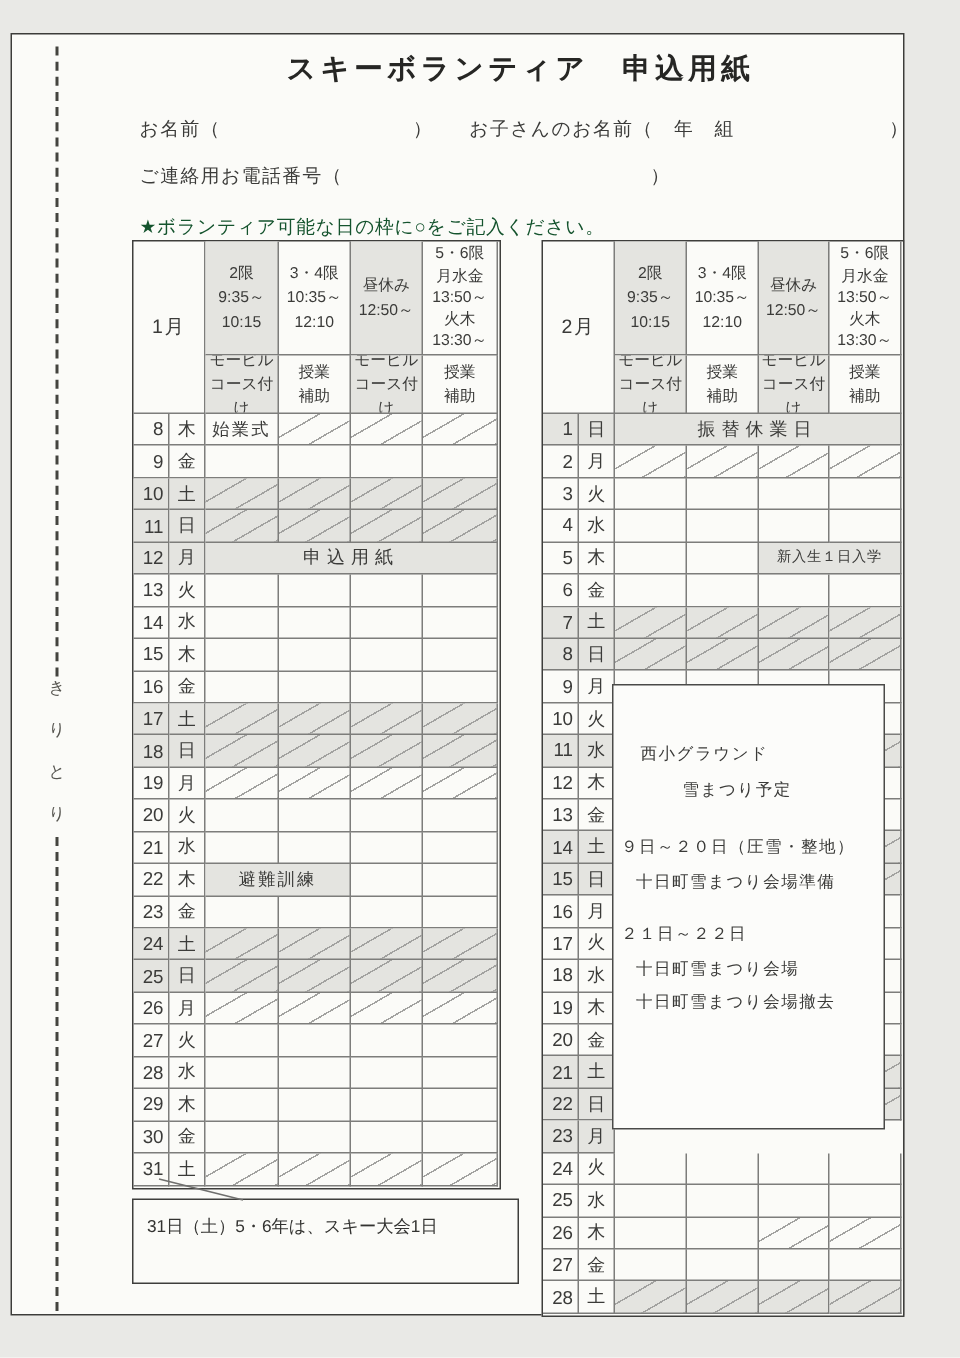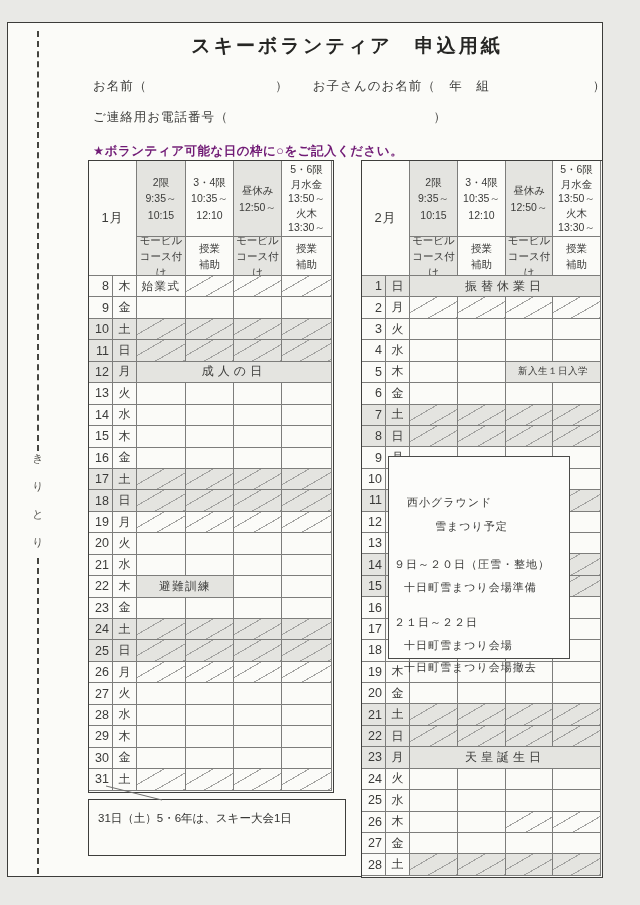--- a/index.html
+++ b/index.html
@@ -16,21 +16,21 @@
     border:1.5px solid #3c3c3a;
   }
   
   .cutdash{position:absolute;left:29px;width:0;border-left:2px dashed #44443f;}
   .cutchar{position:absolute;left:30px;transform:translateX(-50%);font-size:11px;color:#55544f;}
   
   #title{position:absolute;left:84px;right:0;top:10px;text-align:center;
     font-size:19px;font-weight:bold;letter-spacing:3px;color:#262624;}
   .formline{position:absolute;left:85px;font-size:12.5px;letter-spacing:1px;white-space:nowrap;color:#35353}
   .gap{display:inline-block;height:2px;vertical-align:baseline;}
-  #instruction{position:absolute;left:85px;top:120px;font-size:12.5px;font-weight:bold;letter-spacing:0.5px;color:#701a75;}
+  #instruction{position:absolute;left:85px;top:120px;font-size:12.5px;font-weight:normal;letter-spacing:0.5px;color:#14532d;}
   
   .cal{
     position:absolute;display:grid;box-sizing:border-box;
     border:1.5px solid #3e3e3c;background:#fbfbf8;
   }
   .cal-1{left:80px;top:137px;width:246px;height:633px;
     grid-template-columns:24px 24px 49px 48px 48px 50px;
     grid-template-rows:76px 39px repeat(24,21.45px);}
   .cal-2{left:353px;top:137px;width:242px;height:718px;
     grid-template-columns:24px 24px 48px 48px 47px 48px;
@@ -45,21 +45,21 @@
   .month{font-size:13px;letter-spacing:1px;}
   .period,.role{flex-direction:column;font-size:10.5px;line-height:1.55;text-align:center;}
   .period.tall{line-height:1.38;}
   .daynum{justify-content:flex-end;padding-right:3px;font-size:12.5px;}
   .wd{font-size:12px;}
   .note{font-size:11.5px;letter-spacing:1.5px;}
   .note.wide{font-size:12px;letter-spacing:4px;}
   .note.small{font-size:9.5px;letter-spacing:0.5px;}
   
   #snowbox{
-    position:absolute;left:380px;top:433px;width:182px;height:203px;
+    position:absolute;left:400px;top:433px;width:182px;height:297px;
     box-sizing:border-box;background:#fcfcfa;border:1px solid #4a4a48;z-index:5;
   }
   .snowline{position:absolute;font-size:11px;color:#3a3a38;letter-spacing:1px;white-space:nowrap;}
   
   #footnote{
     position:absolute;left:80px;top:776px;width:258px;height:57px;
     box-sizing:border-box;border:1.5px solid #3e3e3c;background:#fbfbf8;
     padding:8px 8px 0 9px;
   }
   .fnline{font-size:11.5px;line-height:1.75;color:#333331;white-space:nowrap;}
@@ -145,21 +145,21 @@
       <div class="cc shade diag" style="grid-area: 5 / 5;"></div>
       <div class="cc shade diag" style="grid-area: 5 / 6;"></div>
       <div class="cc daynum shade" style="grid-area: 6 / 1;">11</div>
       <div class="cc wd shade" style="grid-area: 6 / 2;">日</div>
       <div class="cc shade diag" style="grid-area: 6 / 3;"></div>
       <div class="cc shade diag" style="grid-area: 6 / 4;"></div>
       <div class="cc shade diag" style="grid-area: 6 / 5;"></div>
       <div class="cc shade diag" style="grid-area: 6 / 6;"></div>
       <div class="cc daynum shade" style="grid-area: 7 / 1;">12</div>
       <div class="cc wd shade" style="grid-area: 7 / 2;">月</div>
-      <div class="cc note shade wide" style="grid-area: 7 / 3 / auto / span 4;">成人の日</div>
+      <div class="cc note shade wide" style="grid-area: 7 / 3 / auto / span 4;">申込用紙</div>
       <div class="cc daynum" style="grid-area: 8 / 1;">13</div>
       <div class="cc wd" style="grid-area: 8 / 2;">火</div>
       <div class="cc" style="grid-area: 8 / 3;"></div>
       <div class="cc" style="grid-area: 8 / 4;"></div>
       <div class="cc" style="grid-area: 8 / 5;"></div>
       <div class="cc" style="grid-area: 8 / 6;"></div>
       <div class="cc daynum" style="grid-area: 9 / 1;">14</div>
       <div class="cc wd" style="grid-area: 9 / 2;">水</div>
       <div class="cc" style="grid-area: 9 / 3;"></div>
       <div class="cc" style="grid-area: 9 / 4;"></div>
@@ -430,21 +430,20 @@
       <div class="cc shade diag" style="grid-area: 23 / 5;"></div>
       <div class="cc shade diag" style="grid-area: 23 / 6;"></div>
       <div class="cc daynum shade" style="grid-area: 24 / 1;">22</div>
       <div class="cc wd shade" style="grid-area: 24 / 2;">日</div>
       <div class="cc shade diag" style="grid-area: 24 / 3;"></div>
       <div class="cc shade diag" style="grid-area: 24 / 4;"></div>
       <div class="cc shade diag" style="grid-area: 24 / 5;"></div>
       <div class="cc shade diag" style="grid-area: 24 / 6;"></div>
       <div class="cc daynum shade" style="grid-area: 25 / 1;">23</div>
       <div class="cc wd shade" style="grid-area: 25 / 2;">月</div>
-      <div class="cc note shade wide" style="grid-area: 25 / 3 / auto / span 4;">天皇誕生日</div>
       <div class="cc daynum" style="grid-area: 26 / 1;">24</div>
       <div class="cc wd" style="grid-area: 26 / 2;">火</div>
       <div class="cc" style="grid-area: 26 / 3;"></div>
       <div class="cc" style="grid-area: 26 / 4;"></div>
       <div class="cc" style="grid-area: 26 / 5;"></div>
       <div class="cc" style="grid-area: 26 / 6;"></div>
       <div class="cc daynum" style="grid-area: 27 / 1;">25</div>
       <div class="cc wd" style="grid-area: 27 / 2;">水</div>
       <div class="cc" style="grid-area: 27 / 3;"></div>
       <div class="cc" style="grid-area: 27 / 4;"></div>

